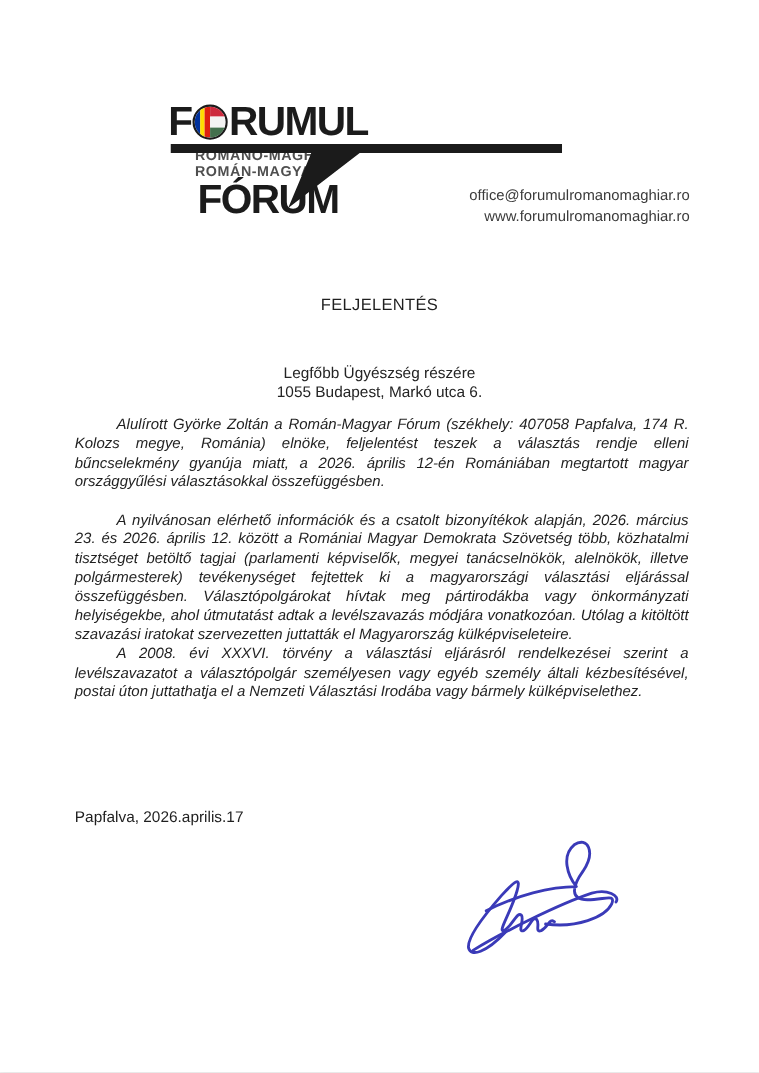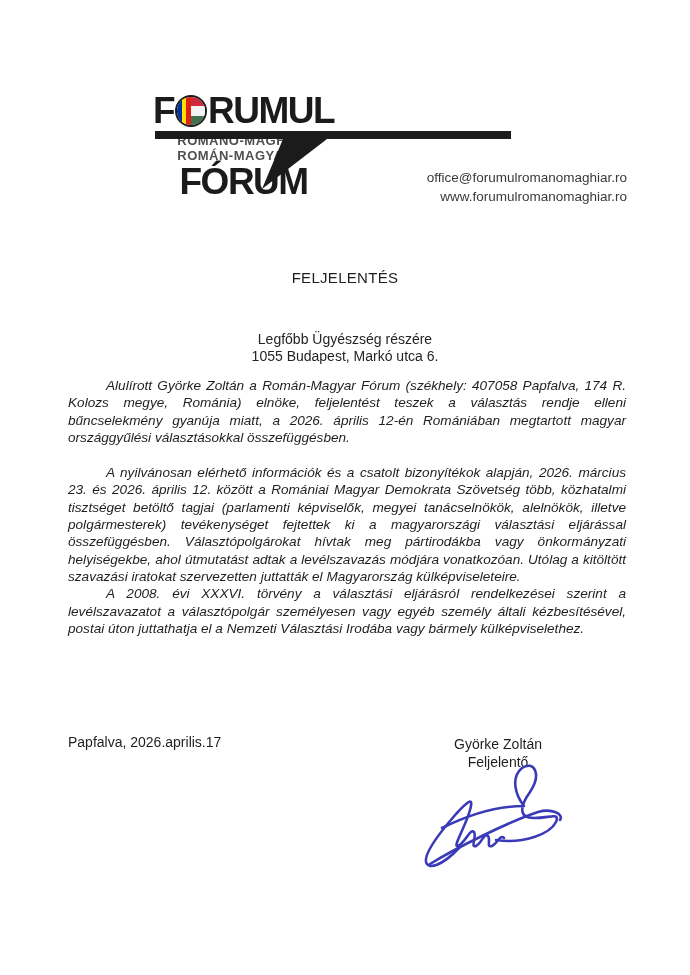--- a/index.html
+++ b/index.html
@@ -109,24 +109,20 @@
   </div>
 
   <div class="body-text">
     <p>Alulírott Györke Zoltán a Román-Magyar Fórum (székhely: 407058 Papfalva, 174 R. Kolozs megye, Románia) elnöke, feljelentést teszek a választás rendje elleni bűncselekmény gyanúja miatt, a 2026. április 12-én Romániában megtartott magyar országgyűlési választásokkal összefüggésben.</p>
     <p class="gap-before">A nyilvánosan elérhető információk és a csatolt bizonyítékok alapján, 2026. március 23. és 2026. április 12. között a Romániai Magyar Demokrata Szövetség több, közhatalmi tisztséget betöltő tagjai (parlamenti képviselők, megyei tanácselnökök, alelnökök, illetve polgármesterek) tevékenységet fejtettek ki a magyarországi választási eljárással összefüggésben. Választópolgárokat hívtak meg pártirodákba vagy önkormányzati helyiségekbe, ahol útmutatást adtak a levélszavazás módjára vonatkozóan. Utólag a kitöltött szavazási iratokat szervezetten juttatták el Magyarország külképviseleteire.</p>
     <p>A 2008. évi XXXVI. törvény a választási eljárásról rendelkezései szerint a levélszavazatot a választópolgár személyesen vagy egyéb személy általi kézbesítésével, postai úton juttathatja el a Nemzeti Választási Irodába vagy bármely külképviselethez.</p>
   </div>
 
   <div class="date-line">Papfalva, 2026.aprilis.17</div>
 
-  <div class="sig-block">
-    <div>Györke Zoltán</div>
-    <div>Feljelentő</div>
-  </div>
 
   <svg class="sig-svg" width="165" height="115" viewBox="0 0 165 115">
     <g fill="none" stroke-width="2.6" stroke-linecap="round" stroke-linejoin="round" style="stroke: rgb(58, 58, 184);">
       <path d="M47,92 C30,110 16,114 14,106 C12,96 30,74 44,58 C56,45 62,40 58,54 C53,72 40,92 46,90 C54,86 58,72 62,76 C65,80 58,92 64,90 C70,87 72,76 76,80 C79,84 74,92 80,90 C86,87 88,78 92,82"></path>
       <path d="M30,72 C58,58 88,50 112,50 C104,40 98,22 110,12 C122,4 130,18 118,36 C108,50 106,62 122,62 C138,62 148,56 144,66 C138,78 112,88 84,84"></path>
       <path d="M18,108 C44,92 96,66 126,56 C140,52 152,58 148,64"></path>
     </g>
   </svg>
 
 </div>

